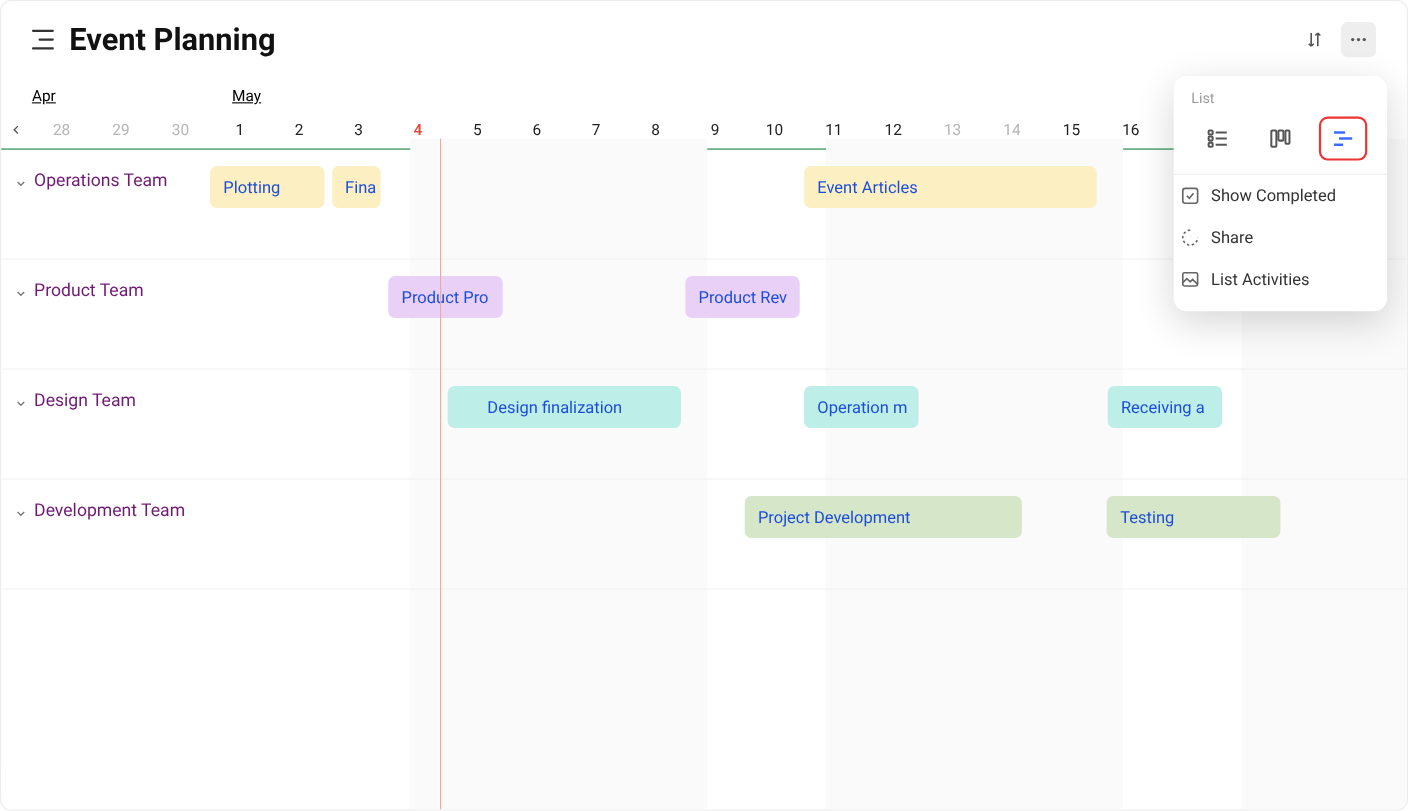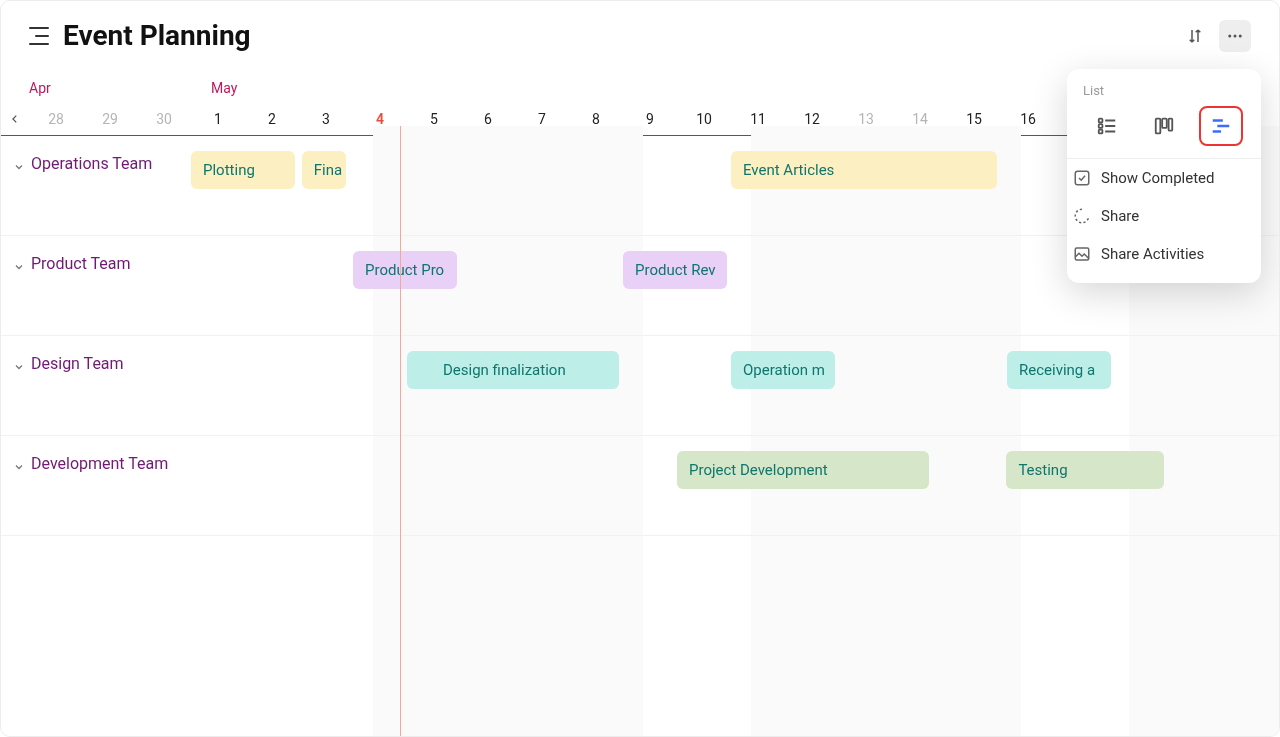--- a/index.html
+++ b/index.html
@@ -11,41 +11,41 @@
   .menu-icon { width: 20px; height: 18px; display:flex; flex-direction:column; justify-content:space-between; cursor:pointer;}
   .menu-icon span { display:block; height:2px; background:#333; border-radius:1px;}
   .menu-icon span:nth-child(1){width:100%;}
   .menu-icon span:nth-child(2){width:70%; align-self:flex-end;}
   .menu-icon span:nth-child(3){width:100%;}
   .page-title { font-size: 28px; font-weight: 700; }
   .header-right { display:flex; align-items:center; gap:8px; }
   .icon-btn { width:32px; height:32px; display:flex; align-items:center; justify-content:center; border-radius:6px; cursor:pointer; color:#555;}
   .icon-btn.active { background:#eee; }
   
-  .months { display:flex; padding: 18px 0 6px 28px; font-size:14px; color:#be185d; position:relative;}
+  .months { display:flex; padding: 18px 0 6px 28px; font-size:14px; color:#000000; position:relative;text-decoration:underline;}
   .month-apr { width: 182px; }
   .month-may { }
   
   .days-row { display:flex; align-items:center; border-bottom:1px solid #15803d; height:34px; position:relative;}
   .prev-arrow { width:28px; text-align:center; color:#555; cursor:pointer; font-size:14px;}
   .days { display:flex; flex:1; }
   .day-cell { width:54px; text-align:center; font-size:14px; color:#222; }
   .day-cell.faded { color:#b5b5b5; }
   .day-cell.today { color:#e74c3c; font-weight:600; }
   
   .timeline { position:relative; }
   .section { display:flex; border-bottom:1px solid #f1f1f1; height:100px; position:relative;}
   .section-label { width:210px; padding:18px 12px 0 12px; display:flex; align-items:flex-start; gap:4px; font-size:16px; color:#701a75; z-index:2; background:transparent;}
   .chevron { width:14px; height:14px; margin-top:4px; color:#777; flex-shrink:0;}
   .tracks { position:relative; flex:1; }
   
   .grid-backdrop { position:absolute; top:125px; bottom:0; left:210px; right:0; pointer-events:none; }
   .today-line { position:absolute; top:125px; bottom:0; width:1px; background:#f3a89c; left:calc(210px + 54px*3 + 27px); z-index:1;}
   
-  .task { position:absolute; top:15px; height:38px; border-radius:6px; display:flex; align-items:center; padding:0 12px; font-size:15px; color:#0f766e; white-space:nowrap; overflow:hidden; cursor:pointer;}
+  .task { position:absolute; top:15px; height:38px; border-radius:6px; display:flex; align-items:center; padding:0 12px; font-size:15px; color:#1d4ed8; white-space:nowrap; overflow:hidden; cursor:pointer;}
   .c-yellow { background:#fcefc2; }
   .c-purple { background:#e8d0f7; }
   .c-teal   { background:#bdeee8; }
   .c-green  { background:#d6e6c8; }
   
   .dropdown { position:absolute; top:68px; right:18px; width:194px; background:#fff; border-radius:12px; box-shadow:0 10px 36px rgba(0,0,0,.16); padding:14px 0 10px 0; z-index:20;}
   .dd-title { font-size:13px; color:#9a9a9a; padding:0 16px 8px 16px; }
   .dd-views { display:flex; justify-content:space-around; padding:0 12px 12px 12px; border-bottom:1px solid #eee;}
   .view-btn { width:44px; height:40px; display:flex; align-items:center; justify-content:center; border-radius:8px; cursor:pointer; color:#555;}
   .view-btn.selected { border:2px solid #e33; color:#3b6cff;}
@@ -223,17 +223,17 @@
       </span>
       <span>Share</span>
     </div>
     <div class="dd-item">
       <span class="dd-icon">
         <svg width="18" height="18" viewBox="0 0 24 24" fill="none" stroke="currentColor" stroke-width="2">
             <rect x="3" y="4" width="18" height="16" rx="2"></rect>
             <path d="M3 16l5-5 4 4 3-3 6 6"></path>
           </svg>
       </span>
-      <span>Share Activities</span>
+      <span>List Activities</span>
     </div>
   </div>
 
 </div>
 
 </body></html>

